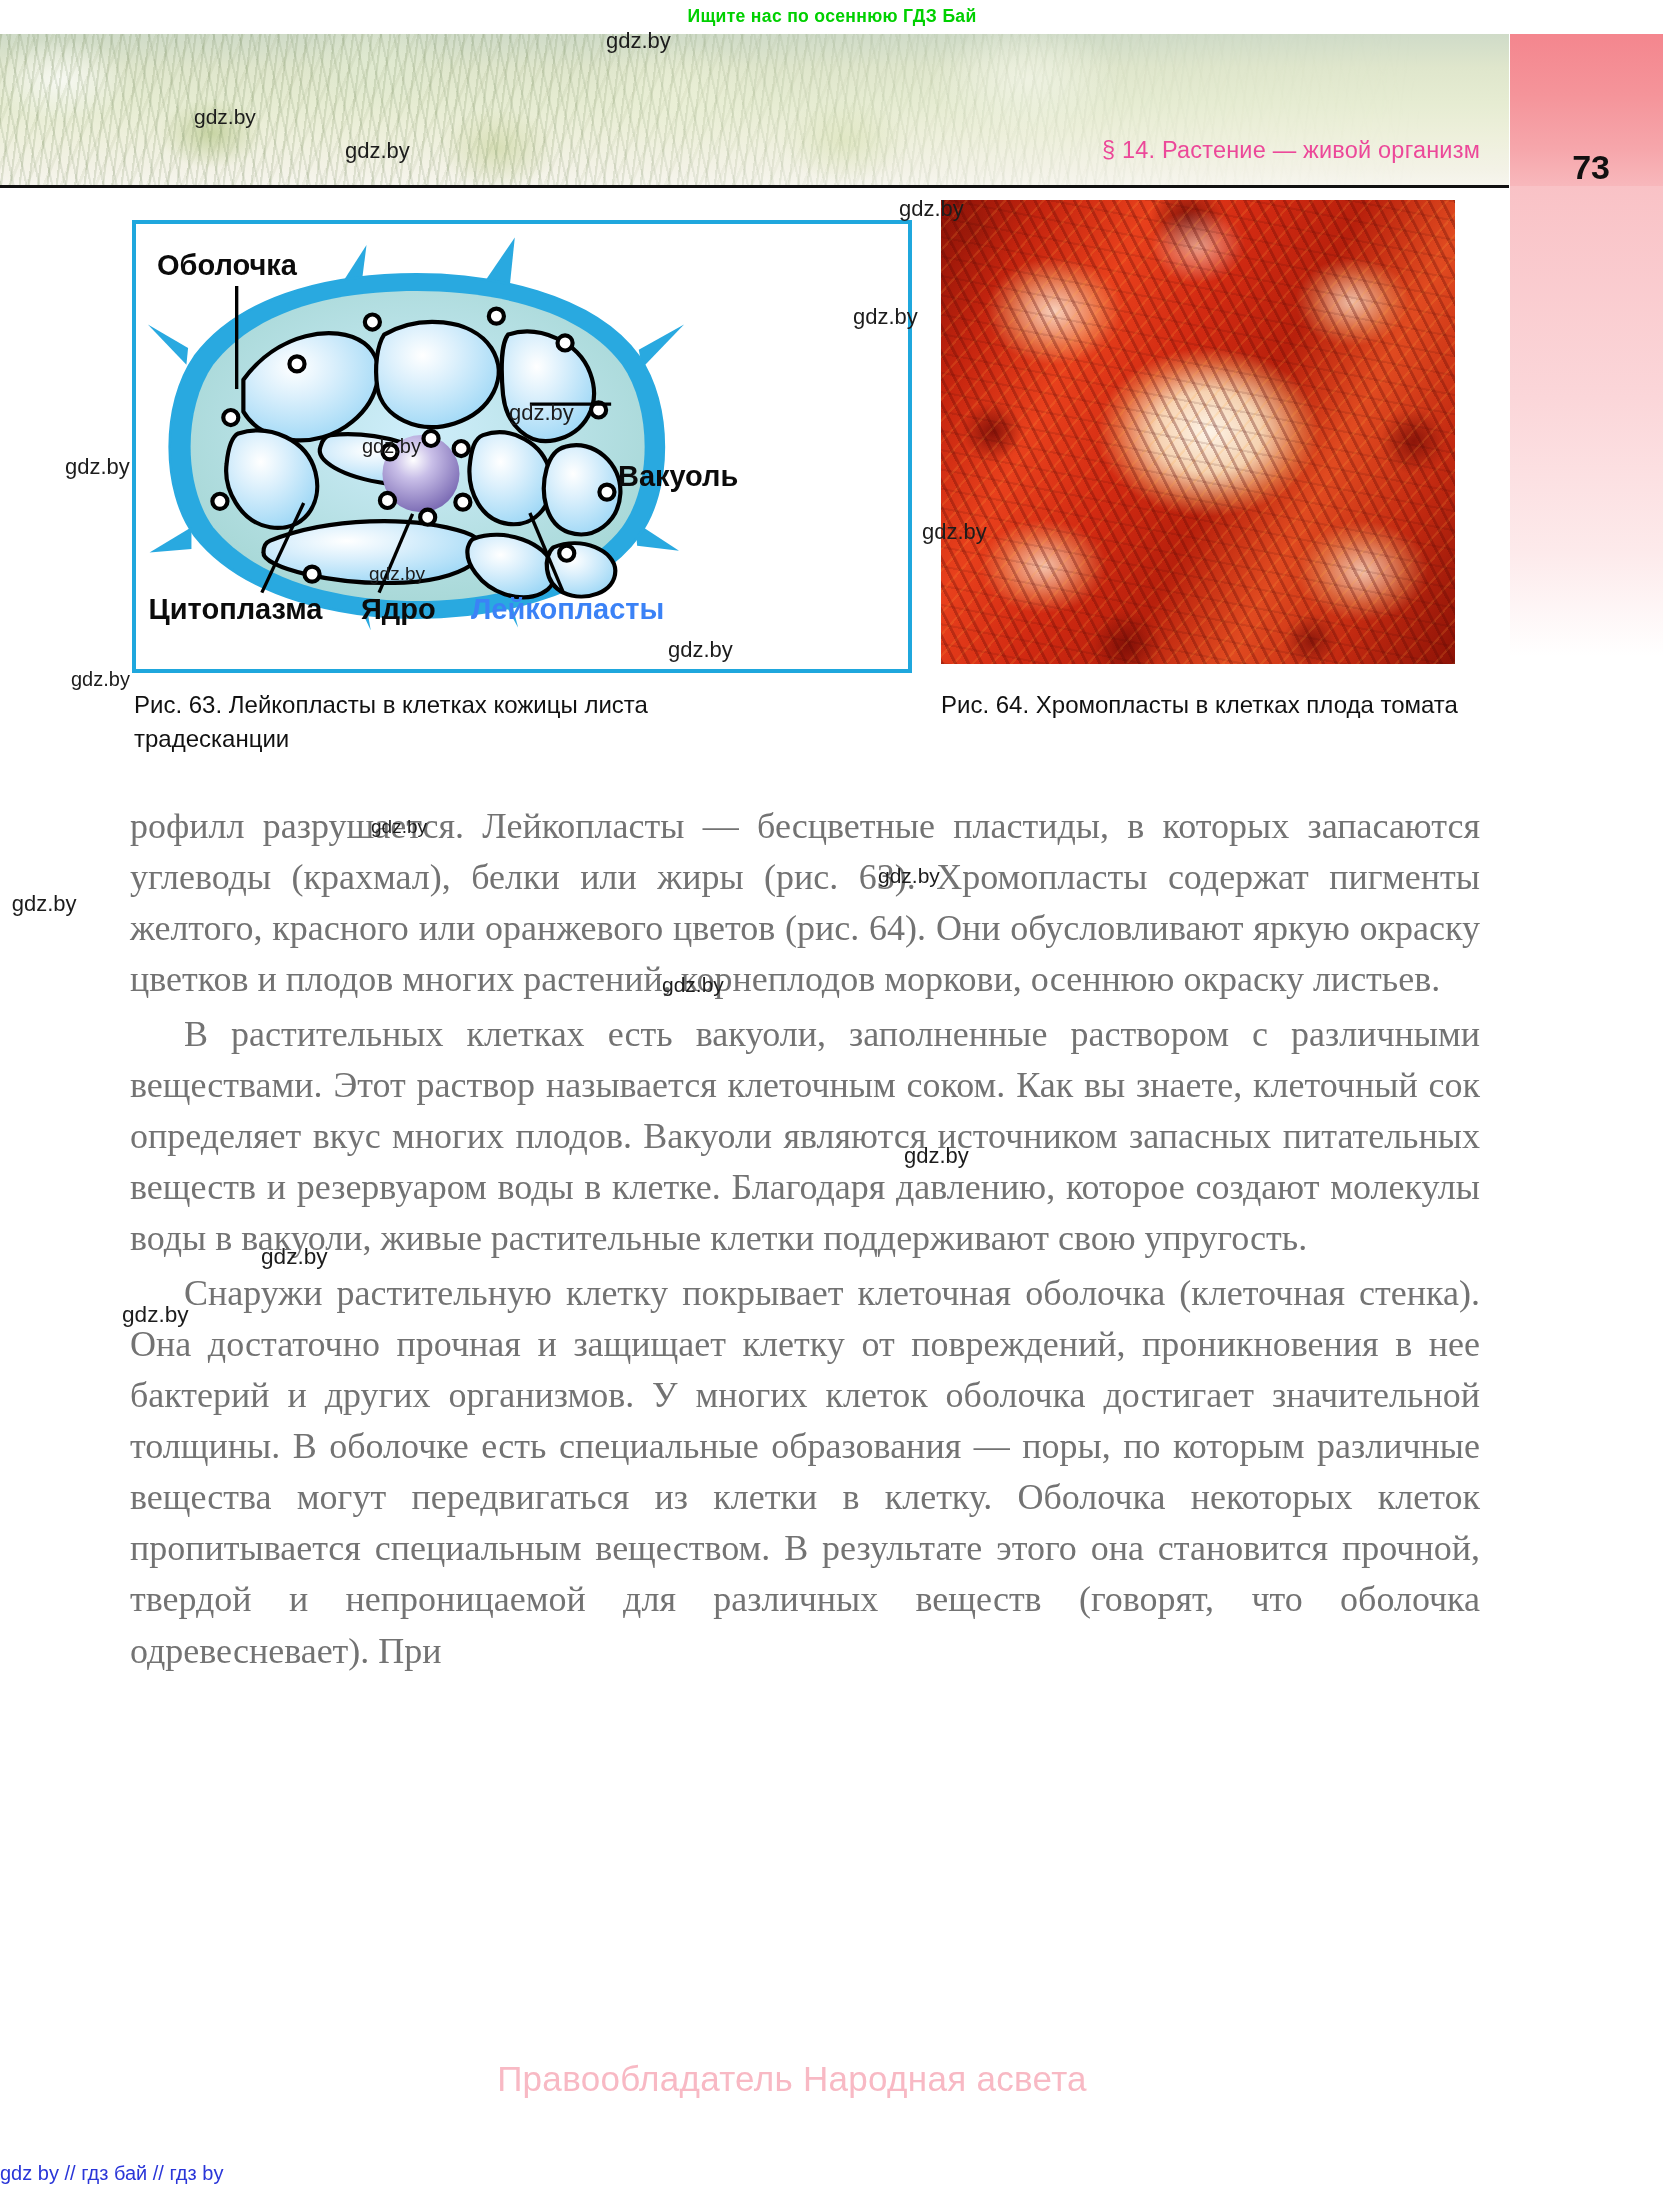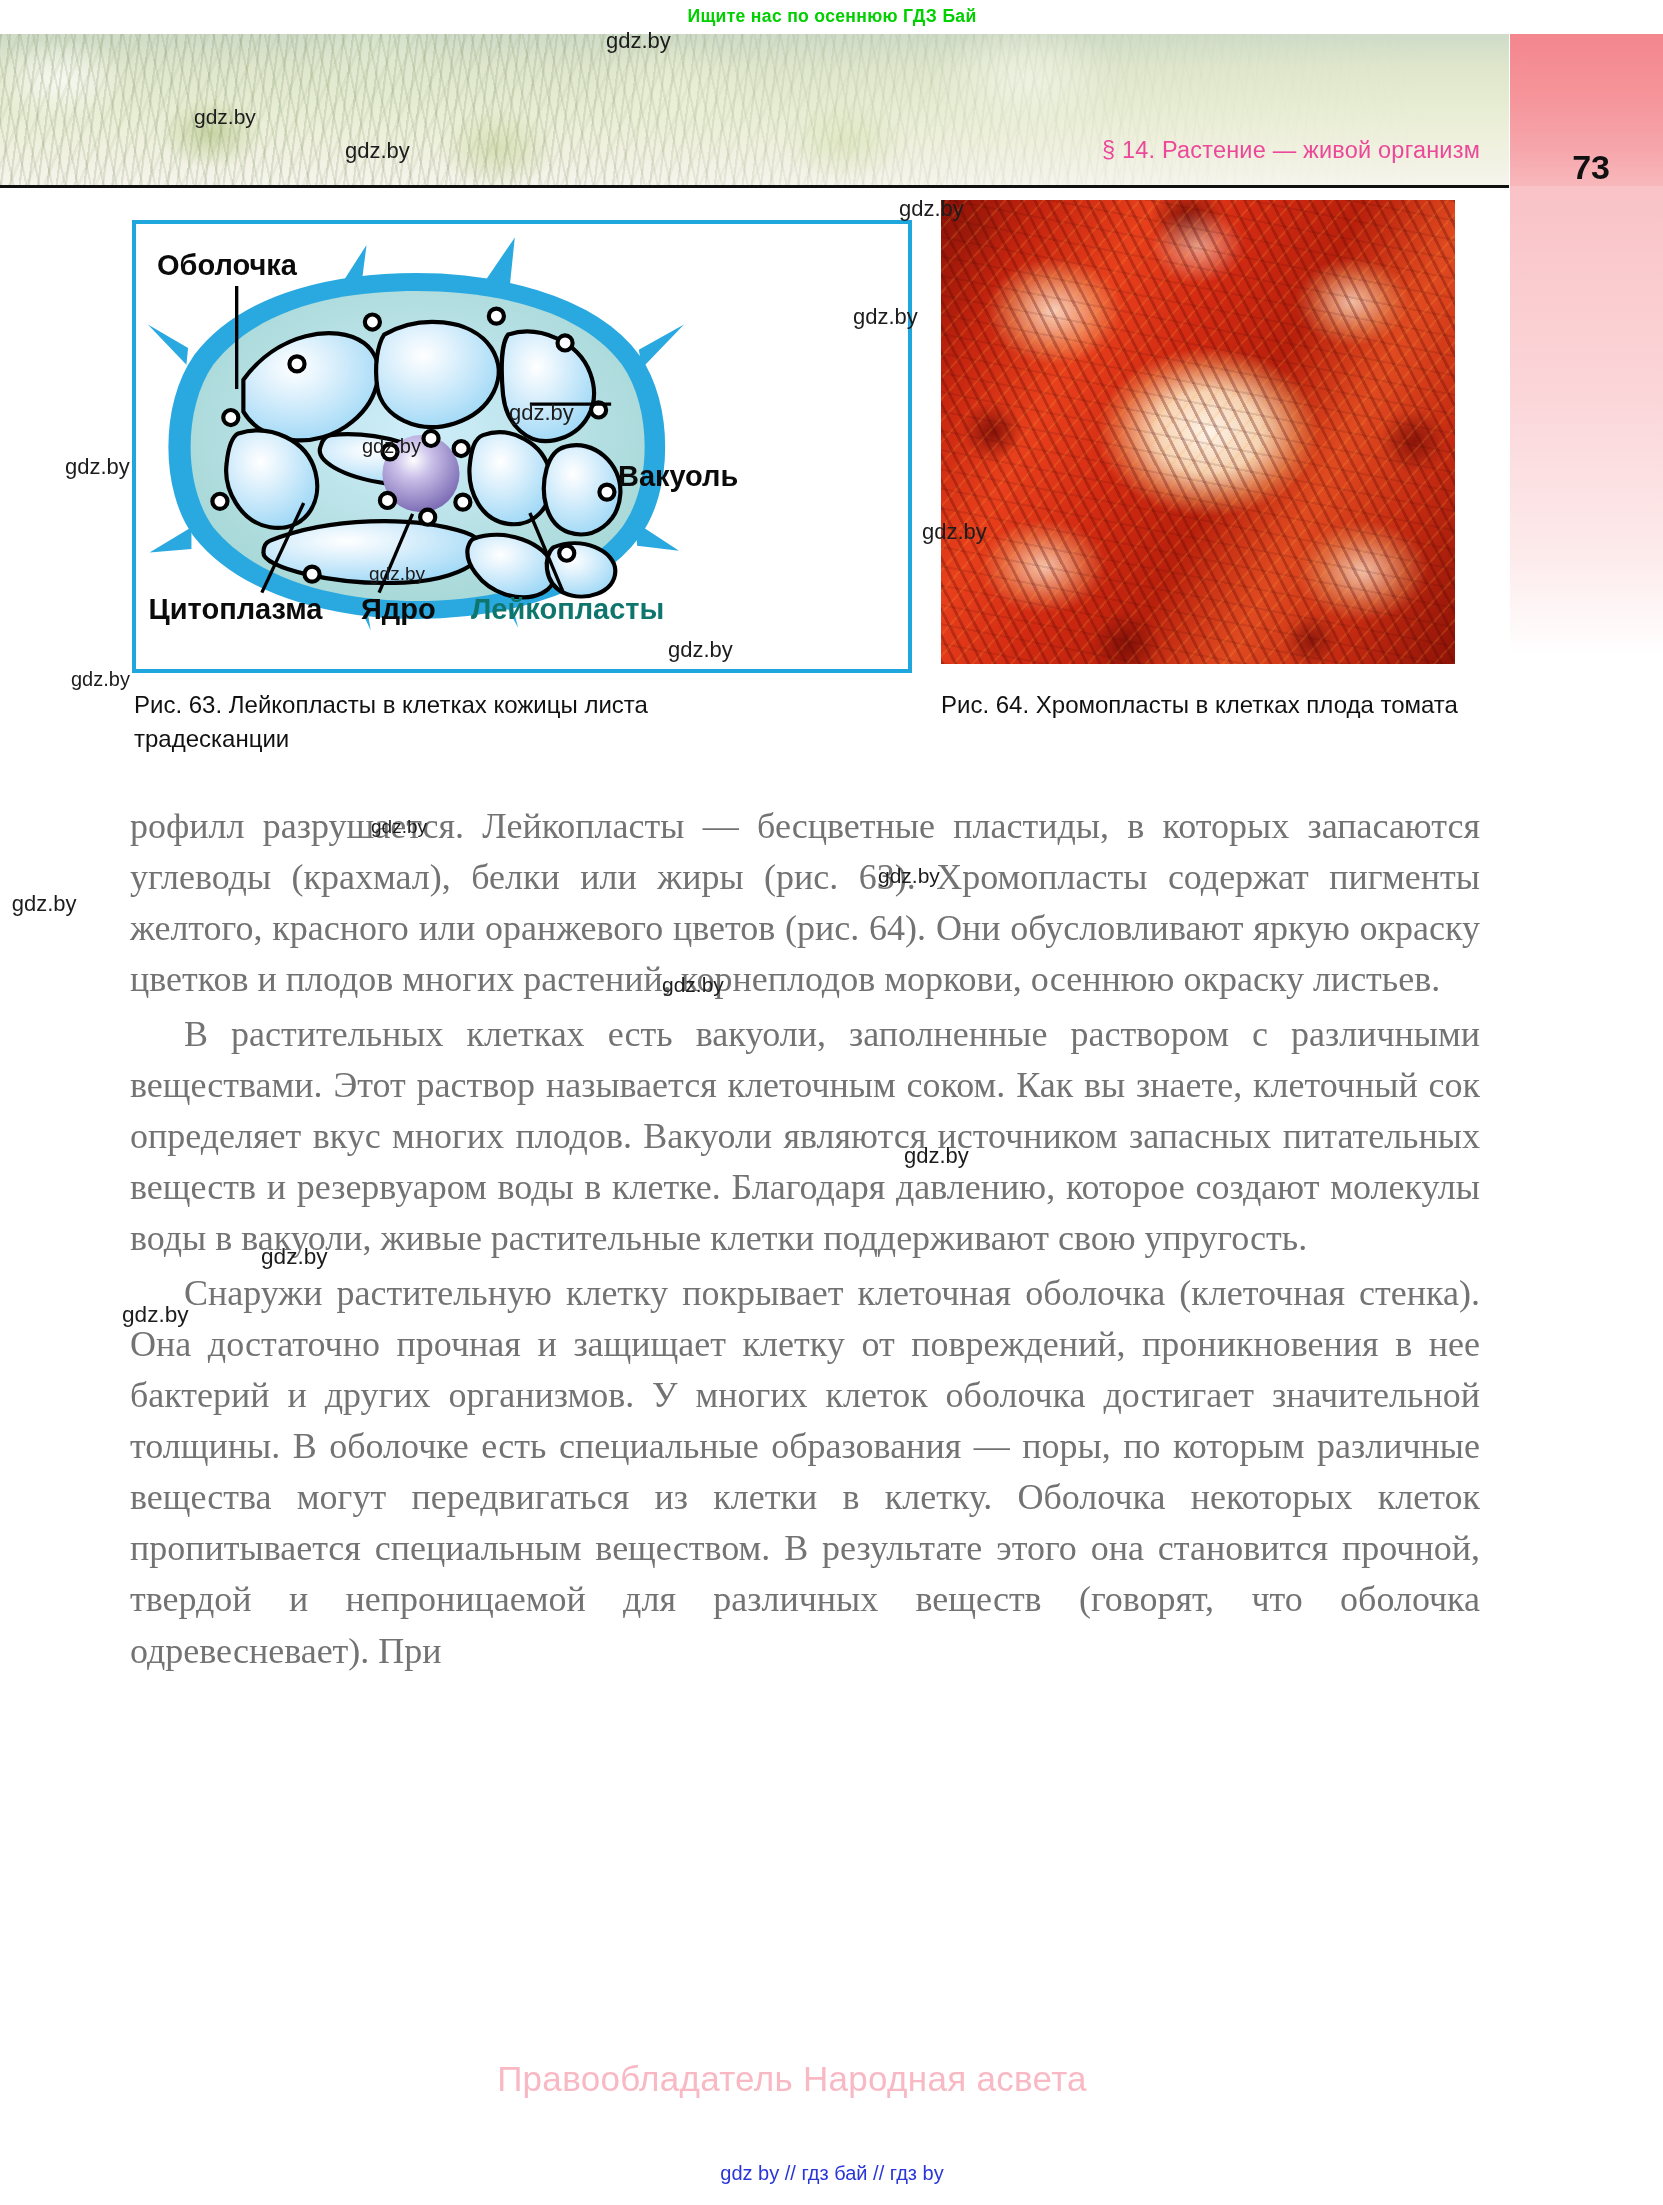--- a/index.html
+++ b/index.html
@@ -204,21 +204,21 @@
     font-family: "Liberation Sans", sans-serif;
     font-size: 35px;
     color: #f8b9c4;
     letter-spacing: 0.3px;
   }
   .bottom-links {
     position: absolute;
     top: 2162px;
     left: 0;
     width: 1664px;
-    text-align: center;
+    text-align: left;
     font-family: "Liberation Sans", sans-serif;
     font-size: 20px;
     color: #2a36d8;
   }
 
   
   .wm {
     position: absolute;
     font-family: "Liberation Sans", sans-serif;
     color: #1c1c1c;
@@ -320,21 +320,21 @@
       <line x1="200" y1="333" x2="150" y2="440"></line>
       <line x1="330" y1="346" x2="290" y2="440"></line>
       <line x1="470" y1="345" x2="510" y2="440"></line>
     </g>
   </svg>
 
   <div style="position:absolute; top:25px; left:21px; font-family:'Liberation Sans',sans-serif; font-size:29px; font-weight:bold; color:#0b0b0b;">Оболочка</div>
   <div style="position:absolute; top:236px; left:482px; font-family:'Liberation Sans',sans-serif; font-size:29px; font-weight:bold; color:#0b0b0b;">Вакуоль</div>
   <div style="position:absolute; top:369px; left:12.6px; font-family:'Liberation Sans',sans-serif; font-size:29px; font-weight:bold; color:#0b0b0b;">Цитоплазма</div>
   <div style="position:absolute; top:369px; left:225px; font-family:'Liberation Sans',sans-serif; font-size:29px; font-weight:bold; color:#0b0b0b;">Ядро</div>
-  <div style="position:absolute; top:369px; left:335px; font-family:'Liberation Sans',sans-serif; font-size:29px; font-weight:bold; color:#0f766e;">Лейкопласты</div>
+  <div style="position:absolute; top:369px; left:335px; font-family:'Liberation Sans',sans-serif; font-size:29px; font-weight:bold; color:#3b82f6;">Лейкопласты</div>
 </div>
 
 <div class="fig-caption cap63">Рис. 63. Лейкопласты в клетках кожицы листа традесканции</div>
 
 <div class="fig64-box">
   <div class="micro"></div>
 </div>
 <div class="fig-caption cap64">Рис. 64. Хромопласты в клетках плода томата</div>
 
 <div class="body-text">

